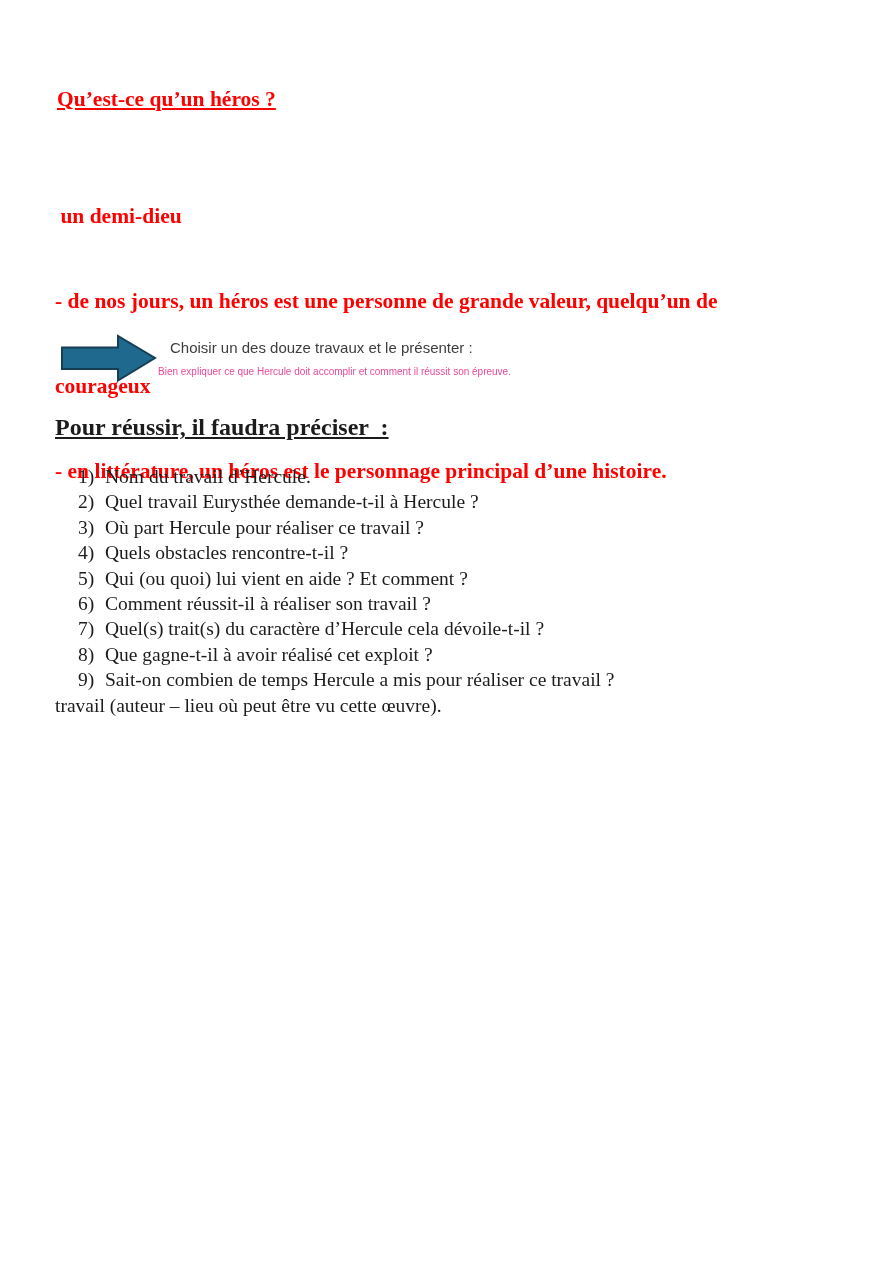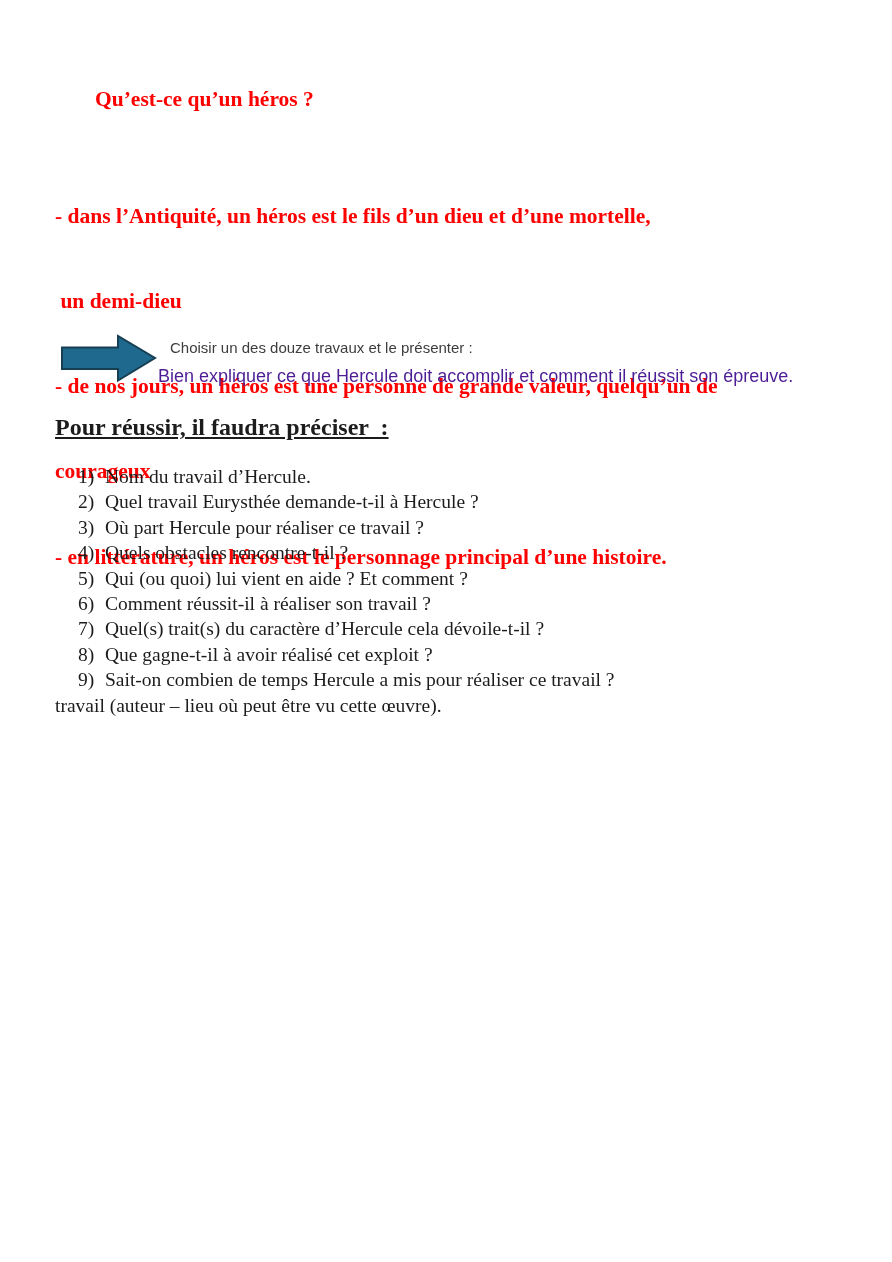--- a/index.html
+++ b/index.html
@@ -7,22 +7,22 @@
     position:relative;
     width:892px; height:1262px;
     background:#ffffff;
     overflow:hidden;
     font-family:"Liberation Serif", serif;
   }
   .doc-title {
     position:absolute; left:57px; top:87px;
     font-size:21.5px; font-weight:bold;
     color:#fe0000;
+    text-decoration:underline;
     white-space:pre;
-    margin-left:38px;
   }
   .intro-lines {
     position:absolute; left:55px; top:145px;
     font-size:21.5px; font-weight:bold;
     color:#fe0000;
     line-height:28.4px;
     white-space:pre-wrap;
     width:800px;
   }
   .arrow-wrap {
@@ -30,21 +30,21 @@
     width:96px; height:50px;
   }
   .note-line1 {
     position:absolute; left:170px; top:339px;
     font-family:"Liberation Sans", sans-serif;
     font-size:15px; color:#3d3d3d; white-space:pre;
   }
   .note-line2 {
     position:absolute; left:158px; top:366px;
     font-family:"Liberation Sans", sans-serif;
-    font-size:18px; color:#4c1d95; white-space:pre;
+    font-size:10px; color:#ec4899; white-space:pre;
   }
   .section-heading {
     position:absolute; left:55px; top:414px;
     font-size:24px; font-weight:bold;
     color:#1c1c1c;
     text-decoration:underline;
     white-space:pre;
   }
   .checklist {
     position:absolute; left:55px; top:464px;
@@ -63,21 +63,20 @@
   }
 </style>
 </head>
 <body>
 
 <div class="page">
 
   <div class="doc-title">Qu’est-ce qu’un héros ?</div>
 
   <div class="intro-lines">
-    <div>- dans l’Antiquité, un héros est le fils d’un dieu et d’une mortelle,</div>
     <div> un demi-dieu</div>
     <div>- de nos jours, un héros est une personne de grande valeur, quelqu’un de</div>
     <div>courageux</div>
     <div>- en littérature, un héros est le personnage principal d’une histoire.</div>
   </div>
 
   <div class="arrow-wrap">
     <svg width="96" height="50" viewBox="0 0 96 50">
       <polygon points="1,13.5 57,13.5 57,2 94,24 57,46.5 57,35 1,35" fill="#20698e" stroke="#163f54" stroke-width="2" stroke-linejoin="miter"></polygon>
     </svg>

